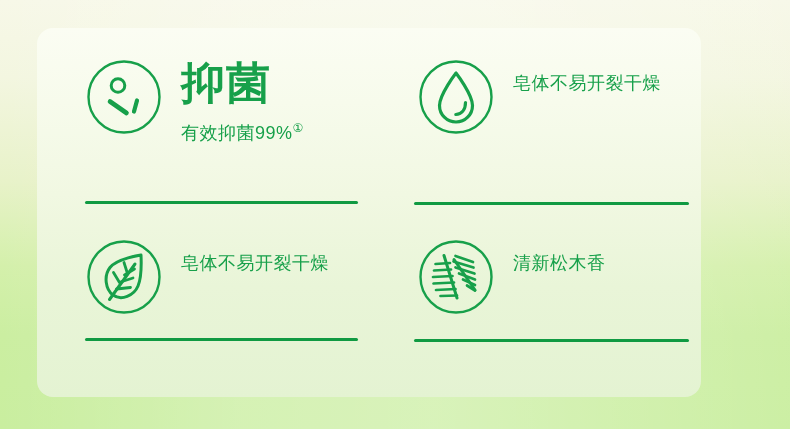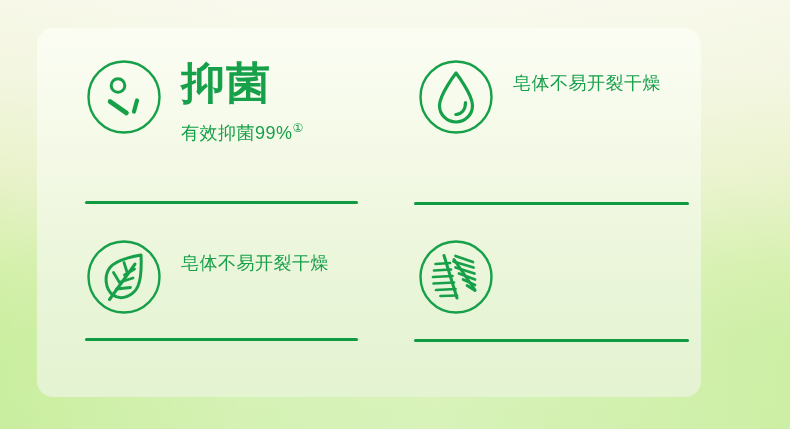--- a/index.html
+++ b/index.html
@@ -205,20 +205,21 @@
               <line x1="37" y1="21.5" x2="58" y2="52" stroke="#17a04a" stroke-width="3" stroke-linecap="round"></line>
               <line x1="38.5" y1="18" x2="56" y2="24" stroke="#17a04a" stroke-width="2.7" stroke-linecap="round"></line>
               <line x1="36.5" y1="23.5" x2="56.5" y2="29.5" stroke="#17a04a" stroke-width="2.7" stroke-linecap="round"></line>
               <line x1="38.5" y1="29.5" x2="57.5" y2="35.5" stroke="#17a04a" stroke-width="2.7" stroke-linecap="round"></line>
               <line x1="42" y1="35.5" x2="58" y2="41.5" stroke="#17a04a" stroke-width="2.7" stroke-linecap="round"></line>
               <line x1="46" y1="41.5" x2="58" y2="47" stroke="#17a04a" stroke-width="2.7" stroke-linecap="round"></line>
               <line x1="50" y1="47.5" x2="58" y2="52.5" stroke="#17a04a" stroke-width="2.7" stroke-linecap="round"></line>
             </svg>
           </span>
           <div class="text-col">
+            <div class="subline"><span>清新松木香</span><span class="sup"></span></div>
           </div>
         </div>
       </div>
 
     </div>
 
     <div class="divider d-tl"></div>
     <div class="divider d-tr"></div>
     <div class="divider d-bl"></div>
     <div class="divider d-br"></div>

